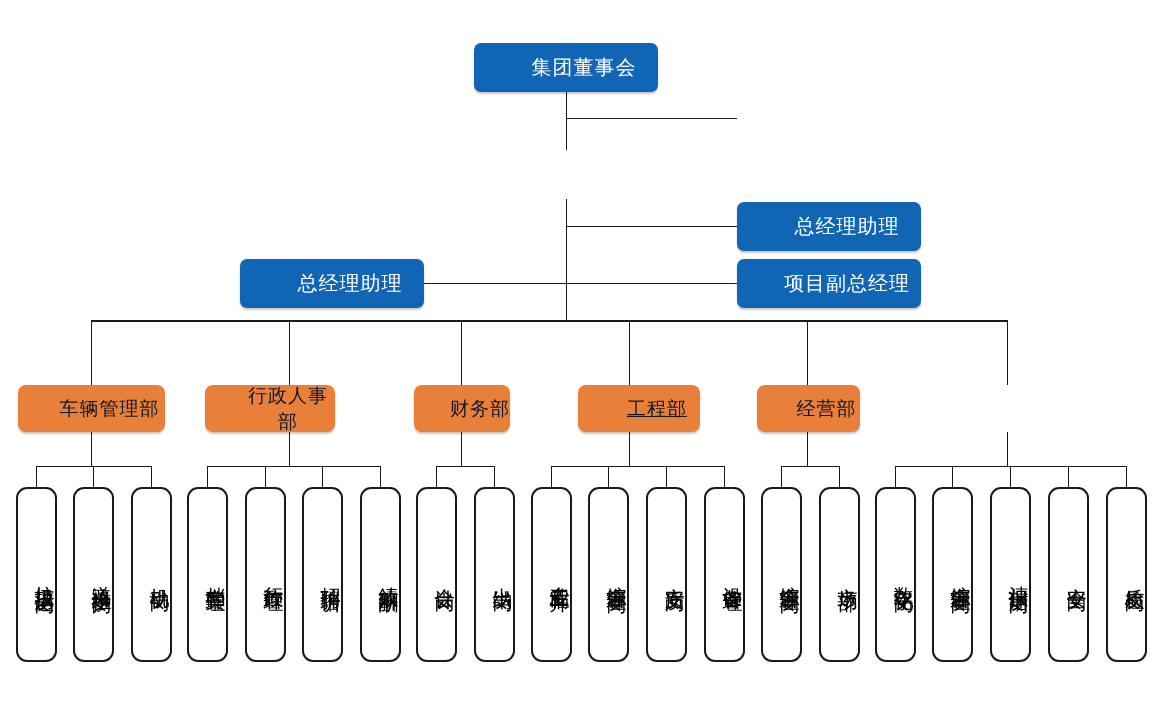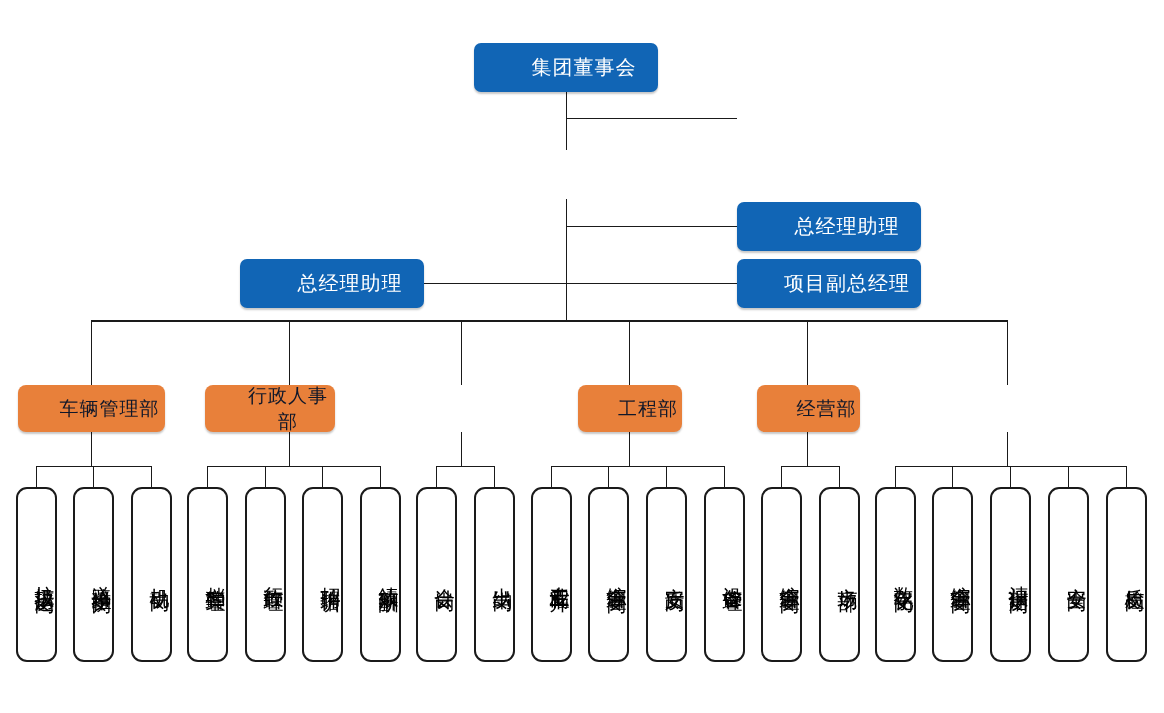--- a/index.html
+++ b/index.html
@@ -154,21 +154,24 @@
   <div class="node node-blue" style="left:737px; top:259px; width:184px; height:49px;">
     <span>项目副总经理</span>
   </div>
 
   <div class="node node-orange" style="left:18px; top:385px; width:147px; height:47px;">
     <span>车辆管理部</span>
   </div>
   <div class="node node-orange" style="left:205px; top:385px; width:130px; height:47px;">
     <span>行政人事部</span>
   </div>
-  <div class="node node-orange" style="left:578px; top:385px; width:104px; height:47px;">
+  <div class="node node-orange" style="left:414px; top:385px; width:96px; height:47px;">
+    <span>财务部</span>
+  </div>
+  <div class="node node-orange" style="left:578px; top:385px; width:122px; height:47px;text-decoration:underline;">
     <span>工程部</span>
   </div>
   <div class="node node-orange" style="left:757px; top:385px; width:103px; height:47px;">
     <span>经营部</span>
   </div>
 
   <div class="node node-leaf" style="left:16px; top:487px; width:41px; height:175px;">
     <span>垃圾清运岗</span>
   </div>
   <div class="node node-leaf" style="left:73px; top:487px; width:41px; height:175px;">

